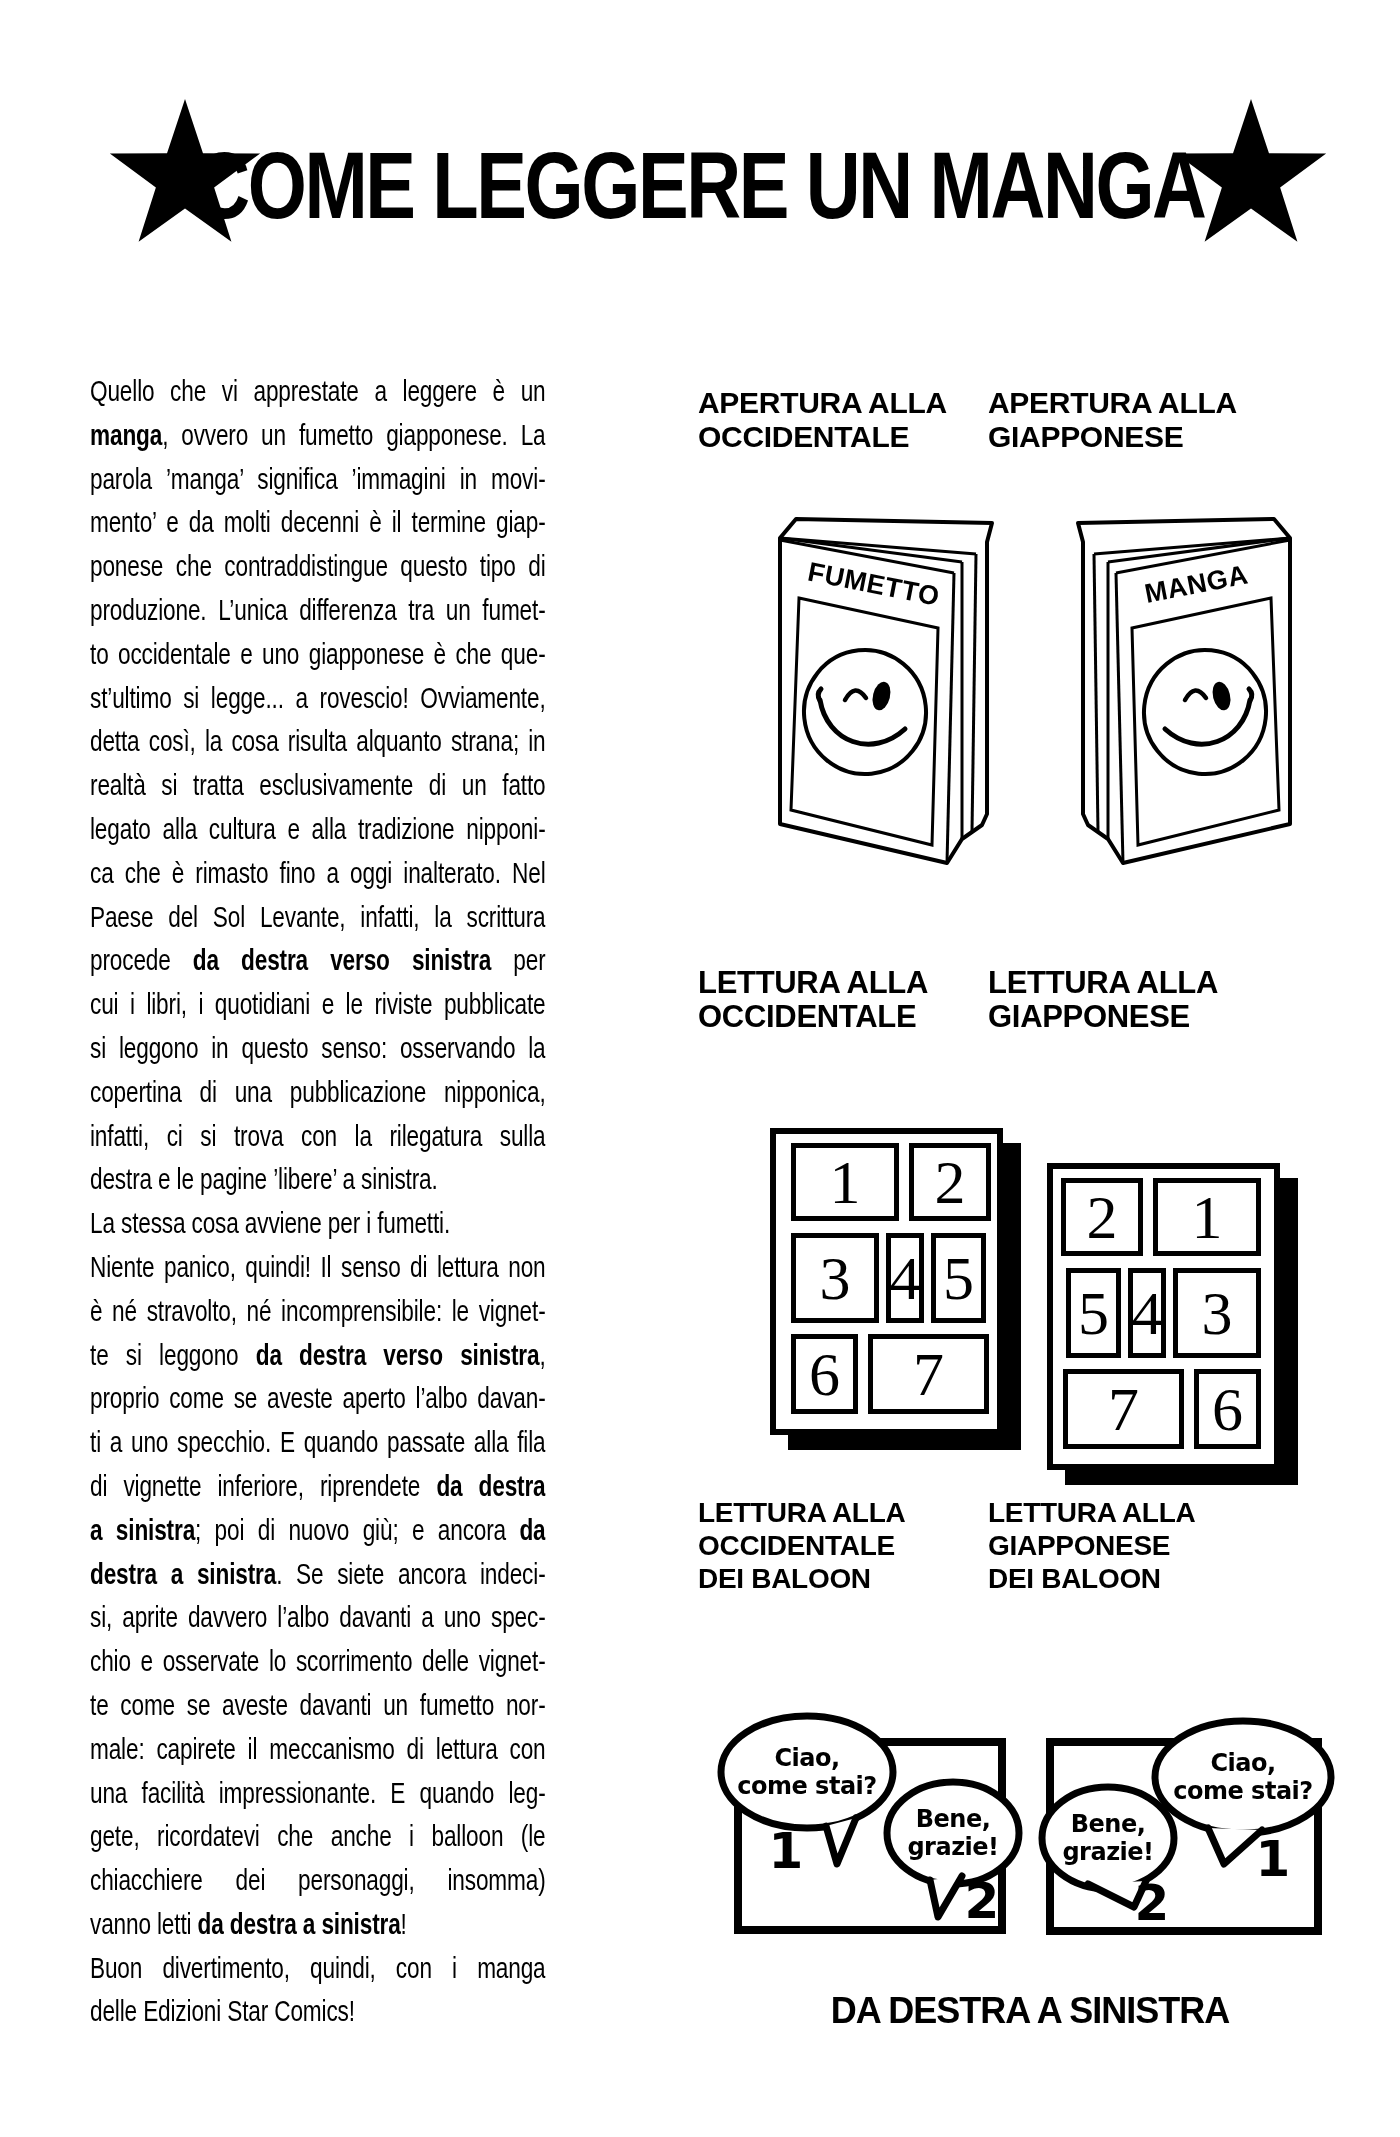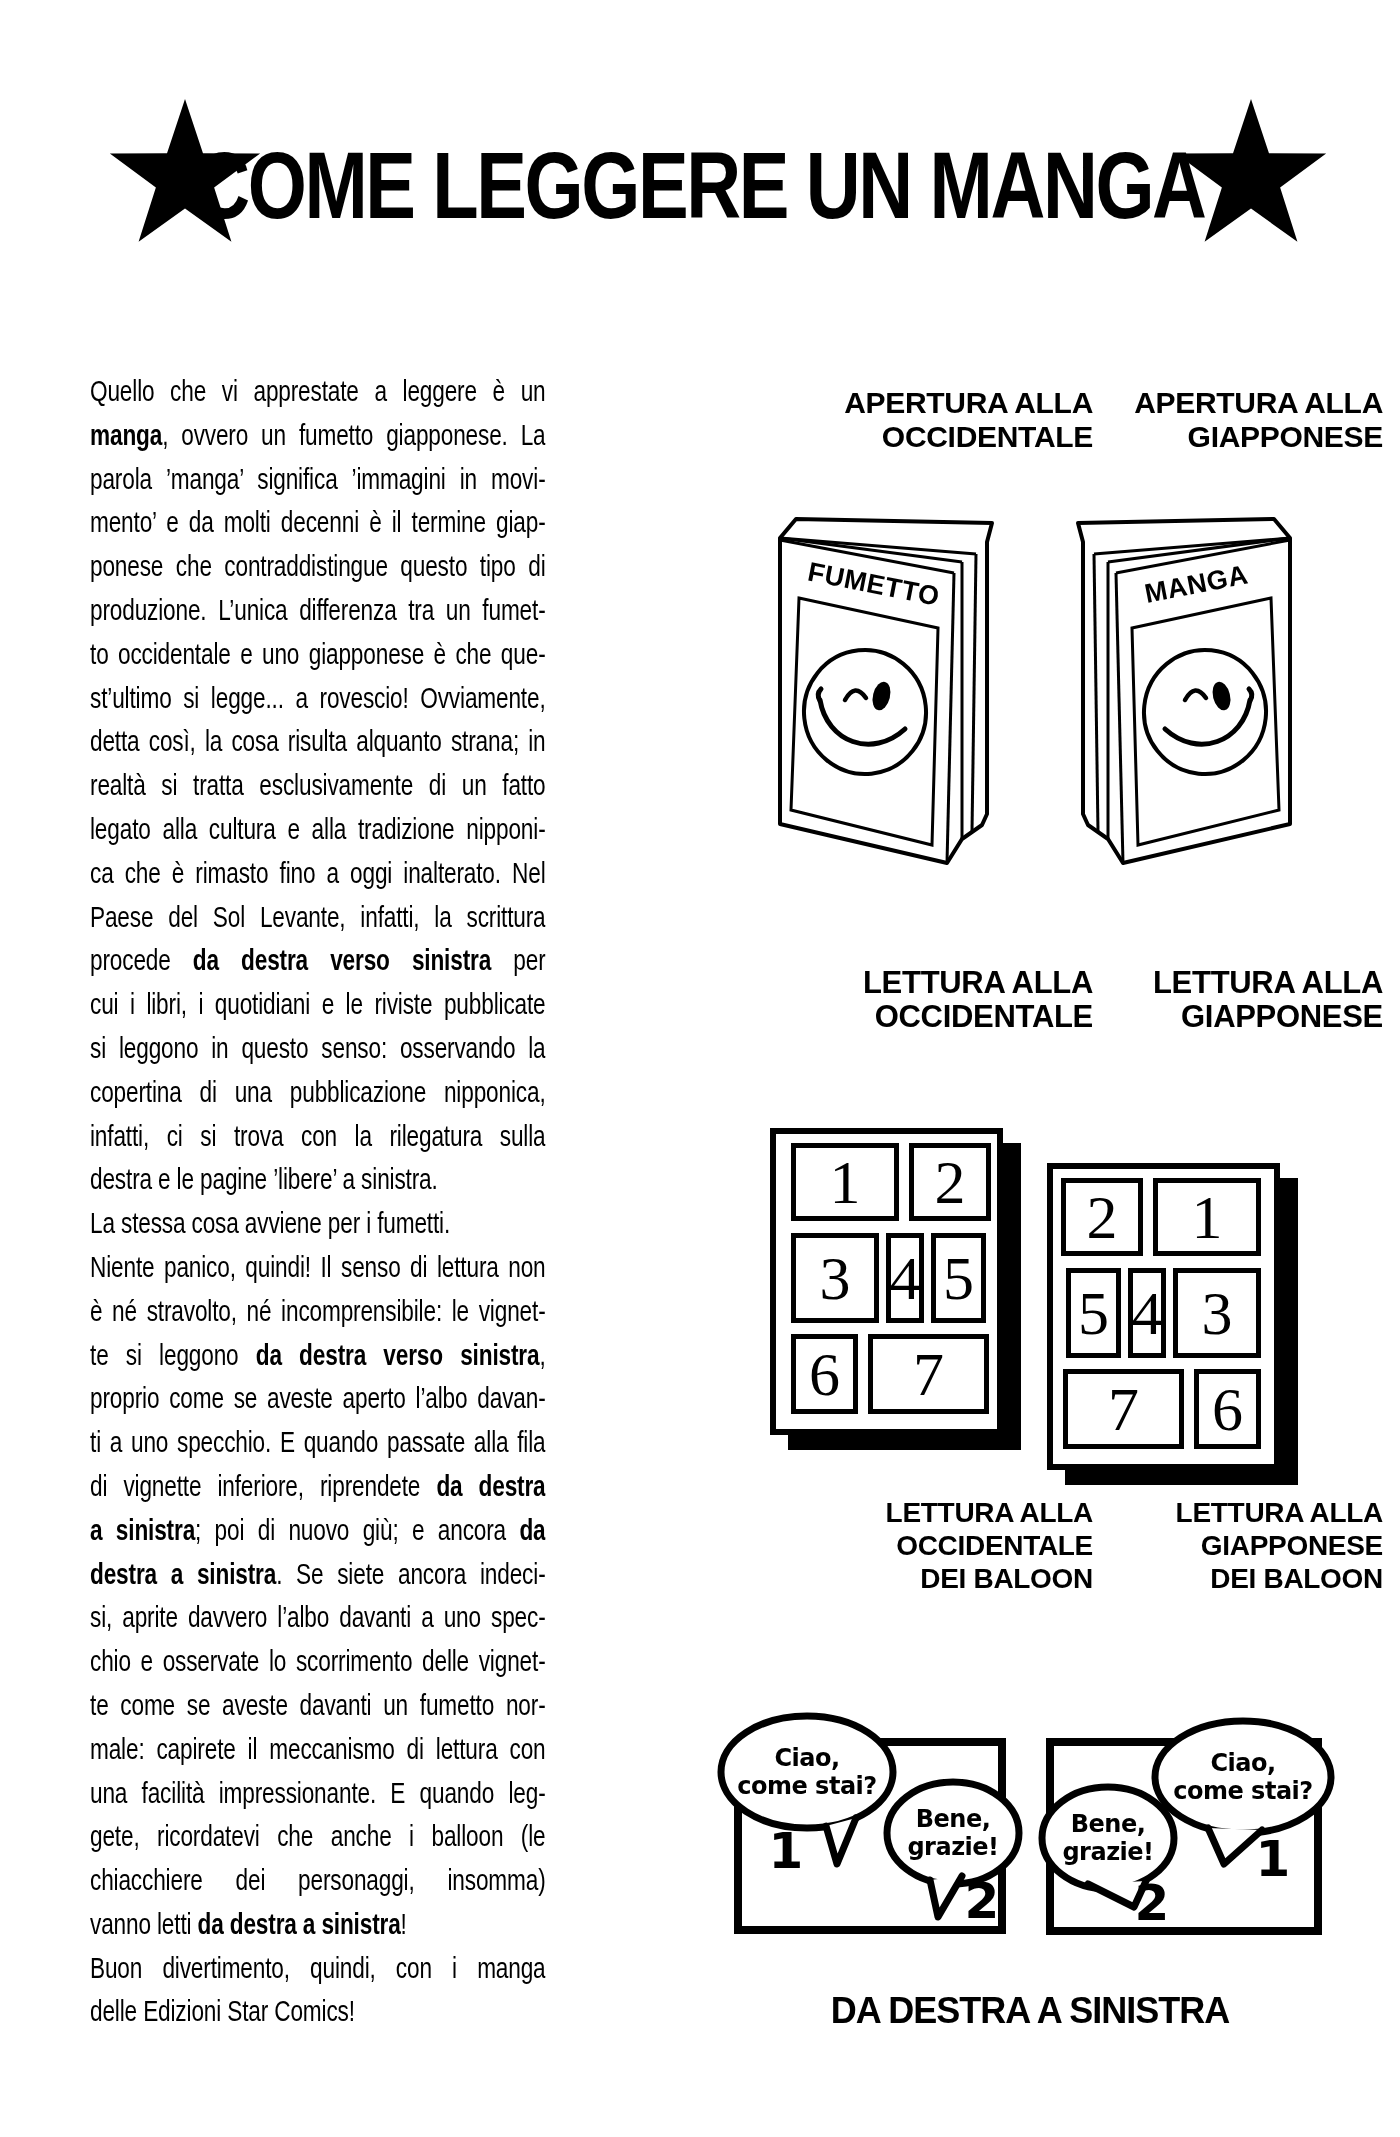--- a/index.html
+++ b/index.html
@@ -14,21 +14,21 @@
   .page-title .tscale{display:inline-block;transform:scaleX(.8);transform-origin:center;
               letter-spacing:-3px;}
   
   .article{position:absolute;left:90px;top:370px;width:584px;transform:scaleX(.78);
            transform-origin:left top;font-size:29px;letter-spacing:-0.2px;}
   .tl{height:43.8px;line-height:43.8px;text-align:justify;text-align-last:justify;
       text-justify:inter-word;overflow:hidden;white-space:normal;}
   .tl-left{text-align-last:left;}
   .tl .b{font-weight:700;}
   
-  .rhdr{position:absolute;width:395px;text-align:right;font-weight:700;
+  .rhdr{position:absolute;width:395px;text-align:left;font-weight:700;
         font-size:30px;line-height:34px;letter-spacing:-0.3px;}
   .rhdr span{display:block;}
   .hdr-apertura-occ{left:698px;top:386px;}
   .hdr-apertura-jp{left:988px;top:386px;}
   .hdr-lettura-occ{left:698px;top:966px;font-size:31px;}
   .hdr-lettura-jp{left:988px;top:966px;font-size:31px;}
   .hdr-baloon-occ{left:698px;top:1496px;font-size:28px;line-height:33px;}
   .hdr-baloon-jp{left:988px;top:1496px;font-size:28px;line-height:33px;}
   
   .book-svg{position:absolute;top:516px;width:220px;height:360px;overflow:visible;}

